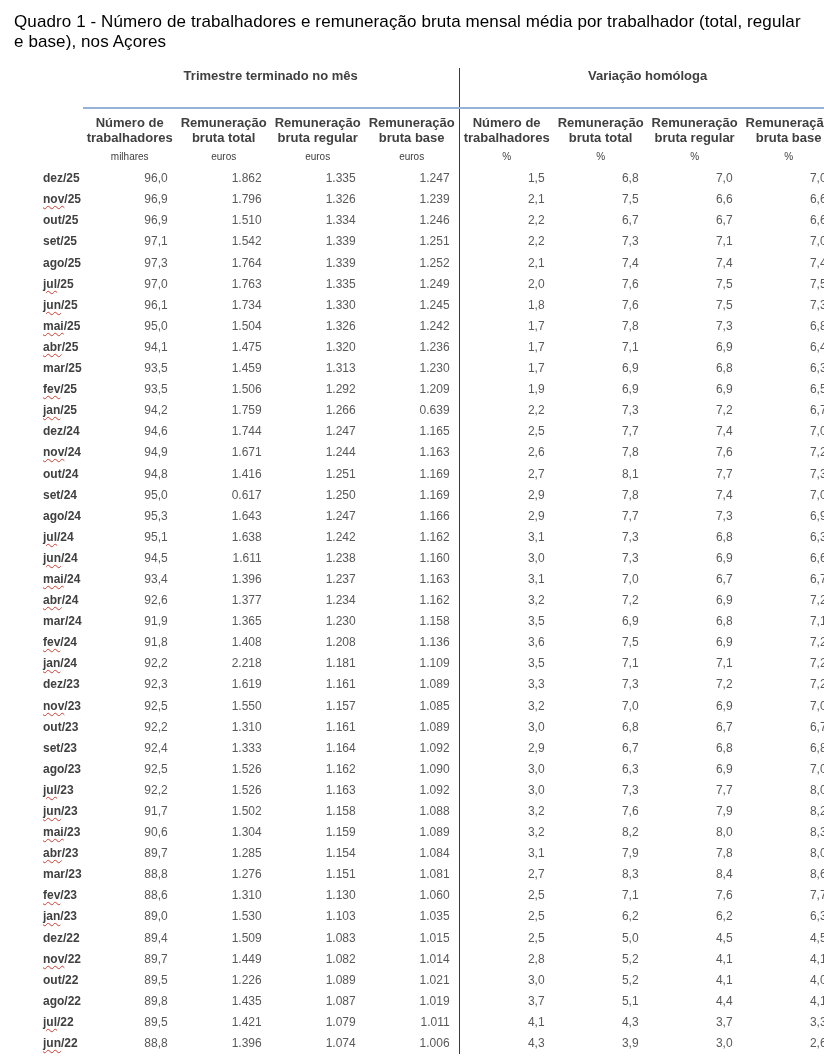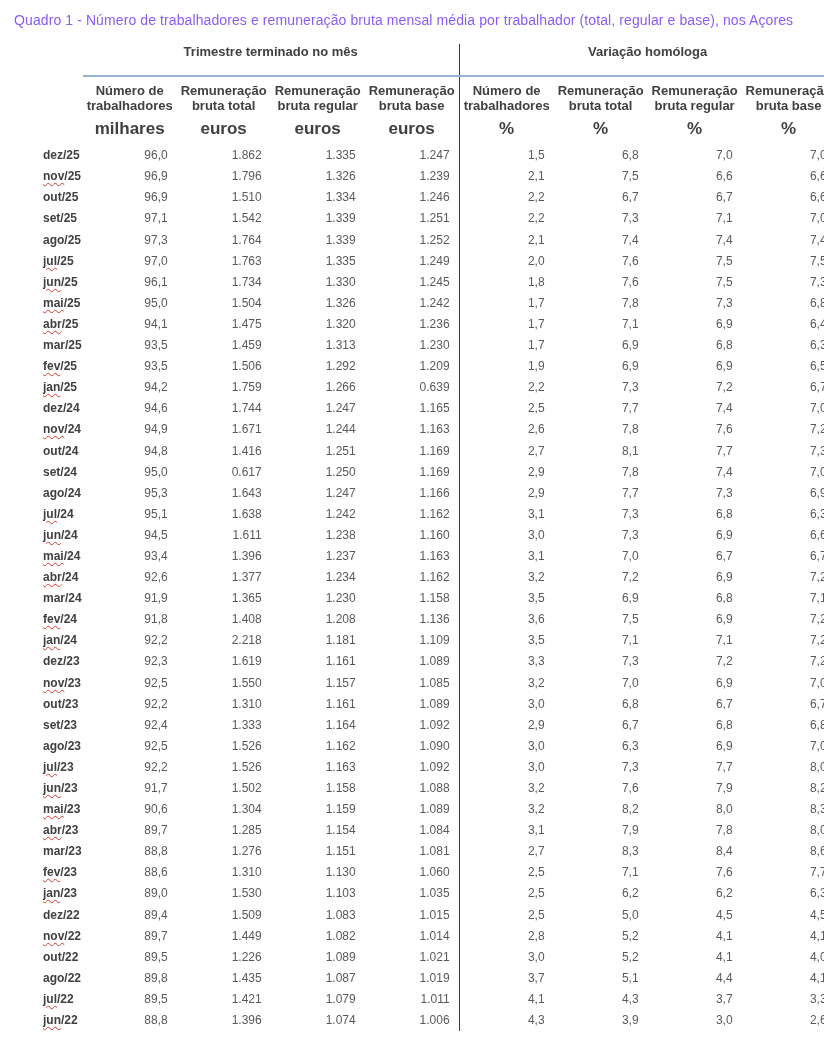--- a/index.html
+++ b/index.html
@@ -3,53 +3,53 @@
 <meta charset="utf-8">
 <style>
   html,body{margin:0;padding:0;background:#ffffff;}
   body{
     width:824px;height:1064px;overflow:hidden;
     font-family:"Liberation Sans","DejaVu Sans",sans-serif;
     -webkit-font-smoothing:antialiased;
   }
   .doc-title{
     padding:12px 10px 0 14px;
-    font-size:14px;
-    color:#8b5cf6;
+    font-size:17px;
+    color:#000000;
     letter-spacing:.1px;
   }
   table.stats{
     border-collapse:collapse;
     table-layout:fixed;
     margin:16px 0 0 40px;
   }
   col.c-label{width:57px;}
   col.c-data{width:87px;}
 
   
   th.grp{
     font-size:13px;font-weight:bold;color:#404040;
     text-align:center;vertical-align:bottom;
-    padding:0 0 16px 0;
+    padding:0 0 24px 0;
     border-bottom:2px solid #95B3D7;
   }
   th.noline{border-bottom:none;}
 
   
   .dv{border-left:1px solid #3a3a3a;margin-left:44px;}
 
   
   th.colh{
     font-size:13px;font-weight:bold;color:#404040;
     text-align:center;vertical-align:top;
     padding:6px 4px 0 4px;line-height:1.18;
   }
   
   th.unit{
-    font-size:17px;font-weight:bold;color:#404040;
+    font-size:10px;font-weight:normal;color:#404040;
     text-align:center;padding:5px 0 6px 0;
   }
 
   
   td.rlabel{
     font-size:12px;font-weight:bold;color:#404040;
     text-align:left;padding-left:3px;white-space:nowrap;
   }
   td.val{
     font-size:12px;color:#595959;

